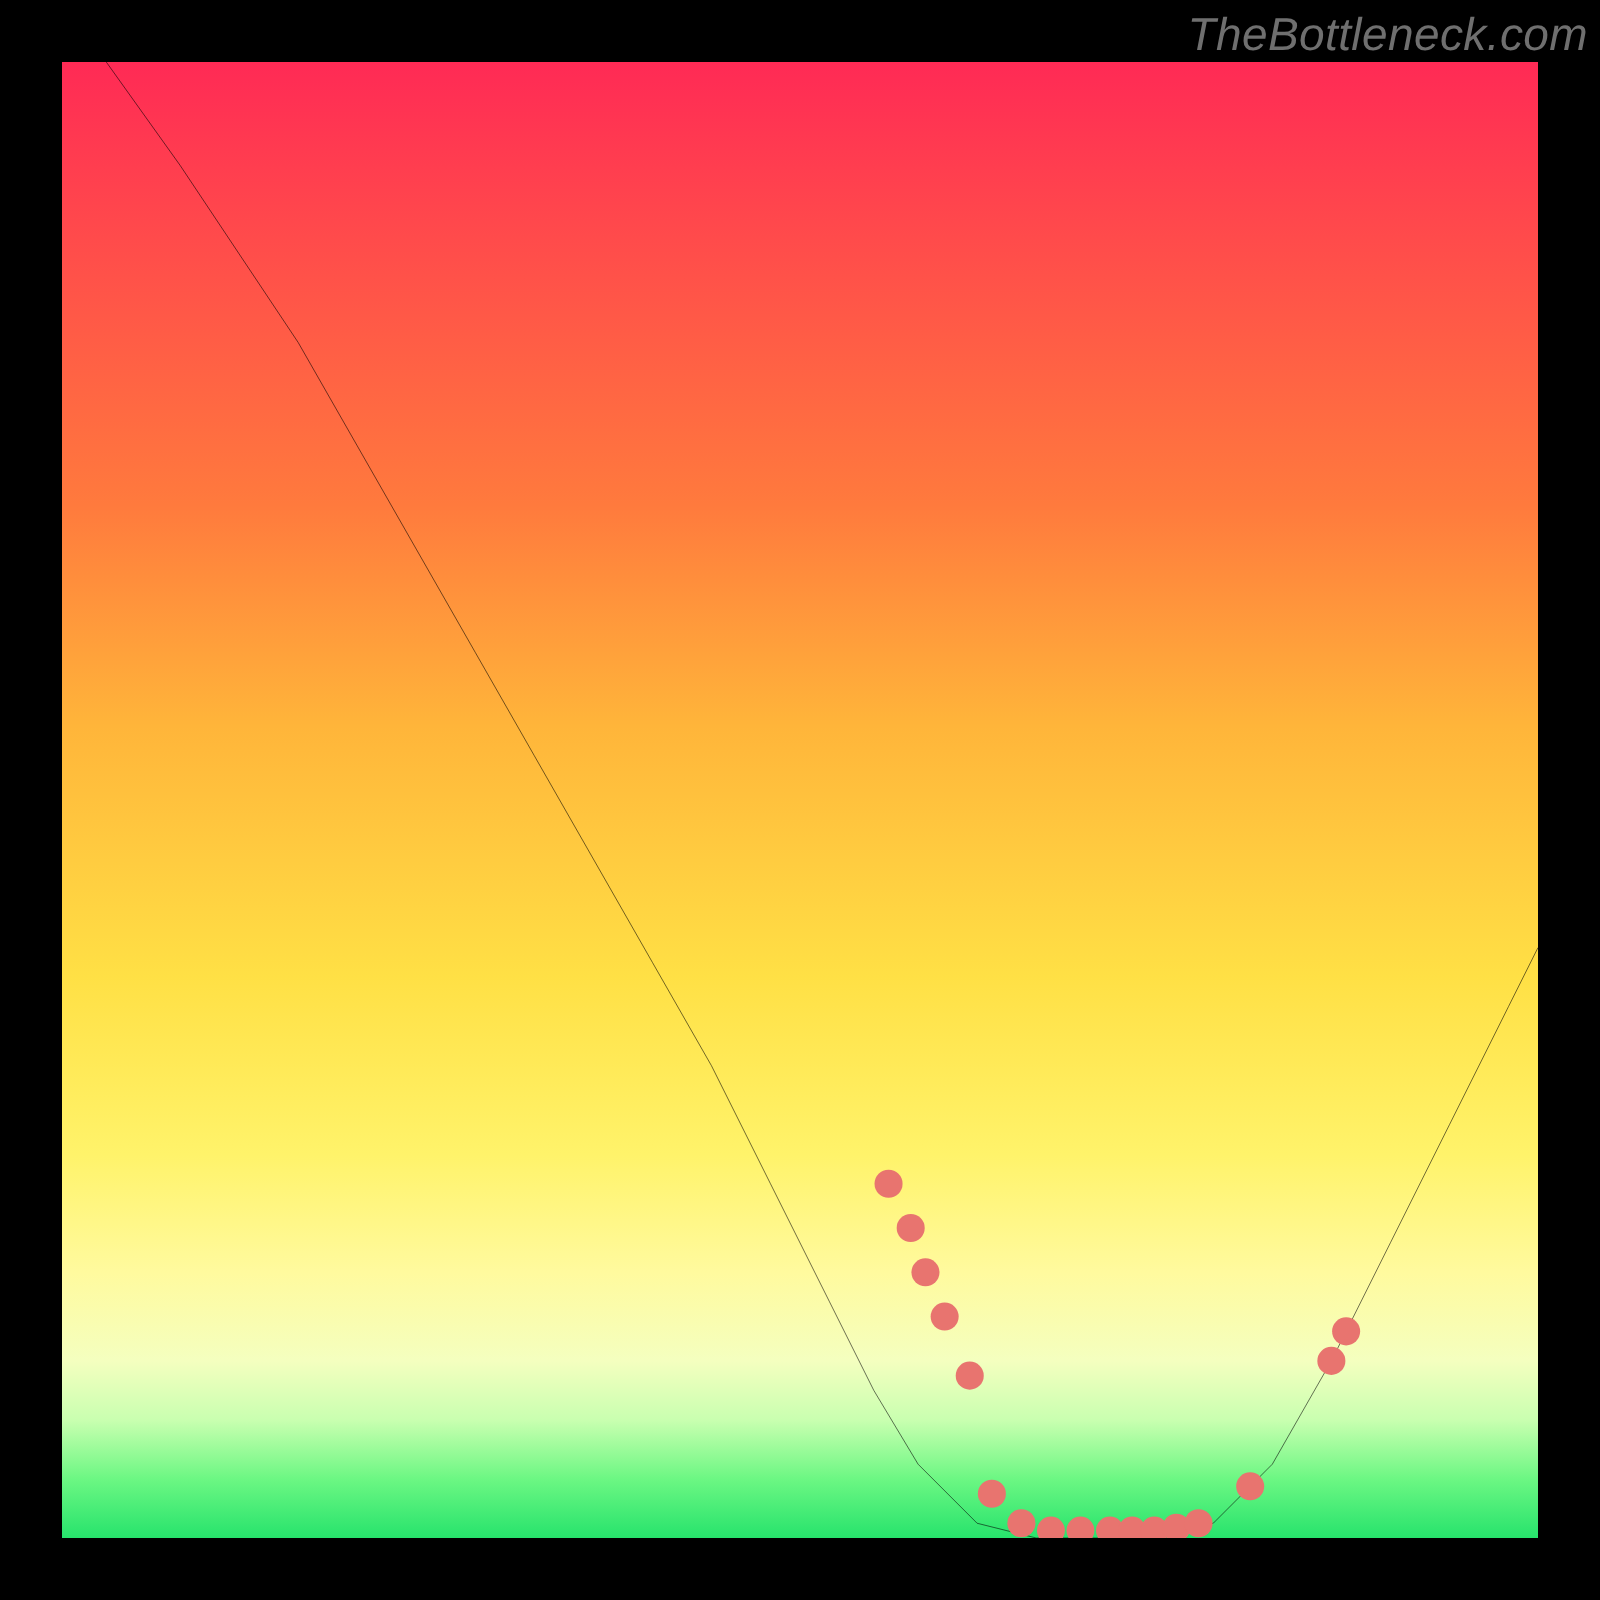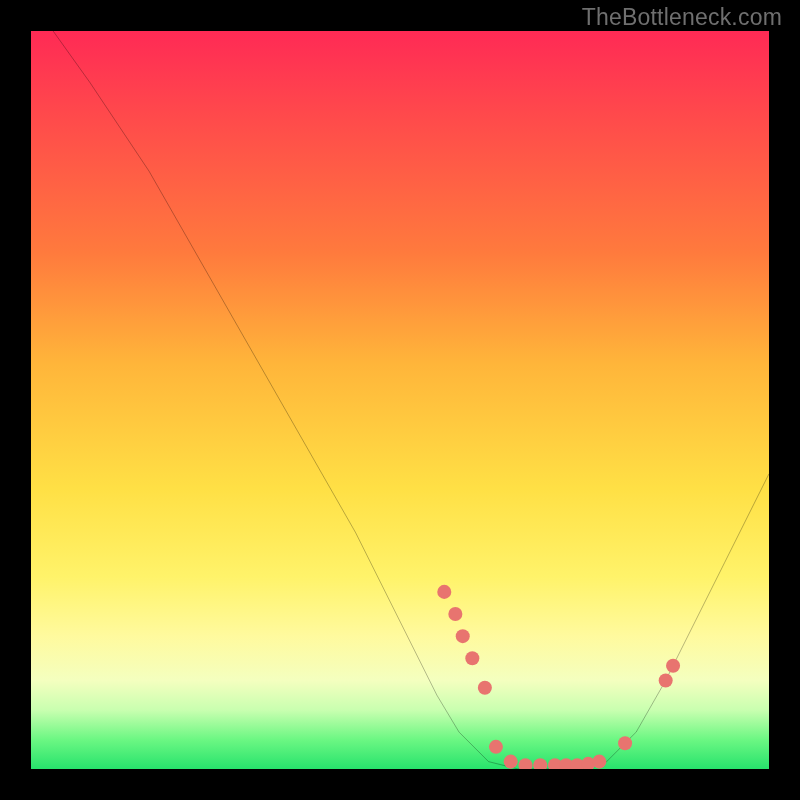--- a/index.html
+++ b/index.html
@@ -44,25 +44,26 @@
   .plot-svg {
     position: absolute;
     top: 31px;
     left: 31px;
     width: 738px;
     height: 738px;
   }
   .watermark {
     position: absolute;
     top: 4px;
-    right: 18px;
+    right: 6px;
     color: #6f6f6f;
     font-size: 23px;
     font-weight: 500;
     letter-spacing: 0.2px;
+    font-style: italic;
   }
 </style>
 </head>
 <body>
 
 <div class="frame">
   <div class="plot-area"></div>
 
   <svg class="plot-svg" viewBox="0 0 100 100" preserveAspectRatio="none">
 

